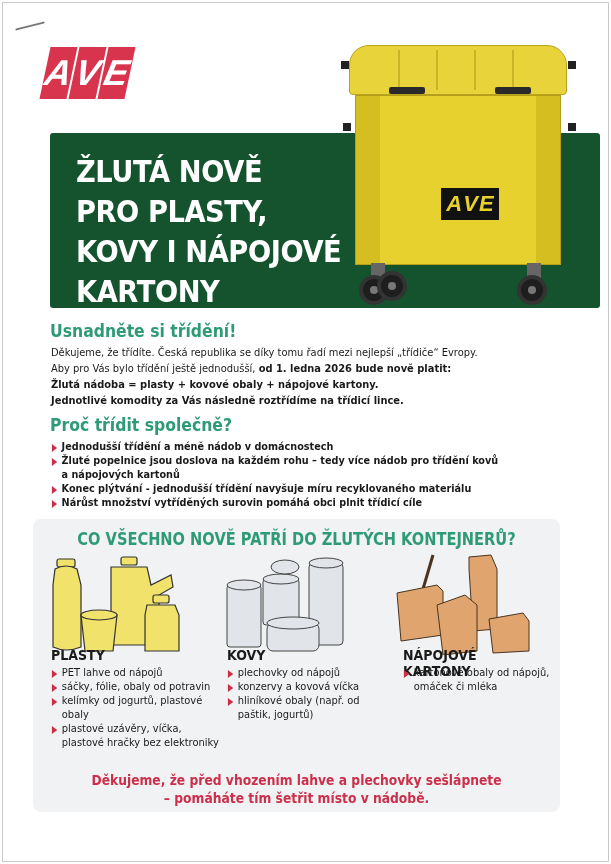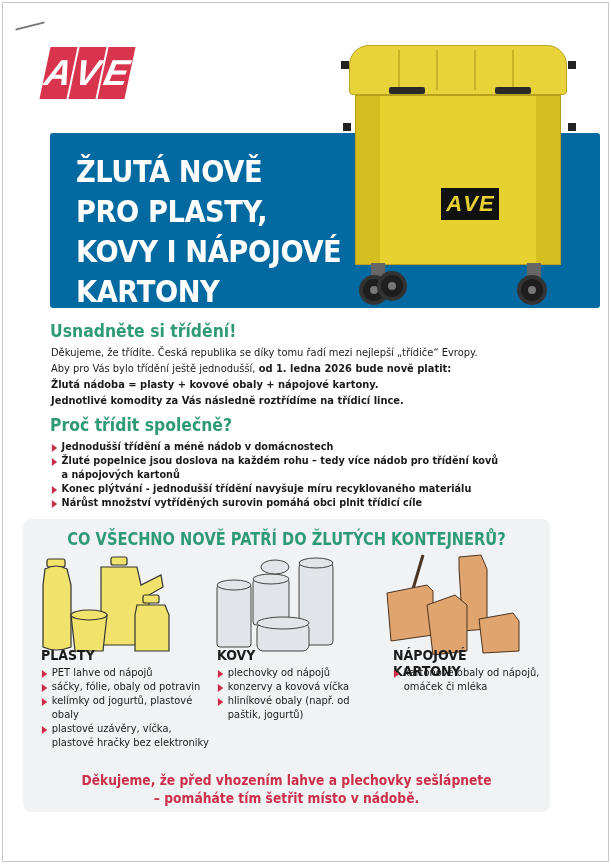--- a/index.html
+++ b/index.html
@@ -3,21 +3,21 @@
   <meta charset="utf-8">
   <style>
     * { box-sizing: border-box; margin: 0; padding: 0; }
     html, body { width: 611px; height: 864px; background: #fff; overflow: hidden; }
     body { position: relative; font-family: "Liberation Sans", "DejaVu Sans", sans-serif; color: #1a1a1a; }
     .page { position: absolute; left: 2px; top: 2px; width: 607px; height: 860px; border: 1px solid #c9c9c9; background: #fff; }
     .scribble { position: absolute; left: 12px; top: 22px; width: 30px; height: 2px; background: #777; transform: rotate(-14deg); border-radius: 2px; }
     .logo { position: absolute; left: 42px; top: 44px; display: flex; gap: 2px; }
     .logo .tile { width: 27px; height: 52px; background: #d8344d; transform: skewX(-12deg); display: flex; align-items: center; justify-content: center; }
     .logo .tile span { transform: skewX(0deg); color: #fff; font-style: italic; font-weight: bold; font-size: 36px; font-family: "Liberation Sans", sans-serif; line-height: 1; }
-    .banner { position: absolute; left: 47px; top: 130px; width: 550px; height: 175px; background: #0369a1; border-radius: 3px; }
+    .banner { position: absolute; left: 47px; top: 130px; width: 550px; height: 175px; background: #14532d; border-radius: 3px; }
     .banner-title { position: absolute; left: 26px; top: 18px; color: #fff; font-weight: bold; font-size: 31px; line-height: 40px; letter-spacing: -0.5px; font-family: "DejaVu Sans", sans-serif; transform: scaleX(0.88); transform-origin: left top; }
     .bin { position: absolute; left: 338px; top: 42px; width: 235px; height: 262px; }
     .bin .lid { position: absolute; left: 8px; top: 0; width: 218px; height: 50px; background: #e8d33a; border-radius: 20px 20px 4px 4px; border: 1px solid #b9a21d; }
     .bin .lid-rib { position: absolute; top: 4px; width: 2px; height: 40px; background: #c9b327; }
     .bin .body { position: absolute; left: 14px; top: 50px; width: 206px; height: 170px; background: #e6d12e; border: 1px solid #b59e18; }
     .bin .body-shade { position: absolute; left: 0; top: 0; width: 24px; height: 168px; background: #d4be20; }
     .bin .body-shade.r { left: auto; right: 0; }
     .bin .handle { position: absolute; top: 42px; width: 36px; height: 7px; background: #2a2a2a; border-radius: 2px; }
     .bin .pin { position: absolute; width: 8px; height: 8px; background: #222; }
     .bin .ave-badge { position: absolute; left: 85px; top: 92px; width: 58px; height: 32px; background: #111; display: flex; align-items: center; justify-content: center; gap: 1px; }
@@ -25,21 +25,21 @@
     .bin .wheel { position: absolute; width: 30px; height: 30px; border-radius: 50%; background: #1e1e1e; border: 4px solid #333; }
     .bin .wheel::after { content: ""; position: absolute; left: 7px; top: 7px; width: 8px; height: 8px; border-radius: 50%; background: #777; }
     .bin .caster { position: absolute; width: 14px; height: 18px; background: #666; }
     h2.green { position: absolute; color: #2f9a76; font-weight: bold; font-size: 17px; font-family: "DejaVu Sans", sans-serif; transform: scaleX(0.92); transform-origin: left top; }
     .intro { position: absolute; left: 48px; top: 342px; font-size: 11px; line-height: 16px; width: 480px; font-family: "DejaVu Sans", sans-serif; transform: scaleX(0.9); transform-origin: left top; white-space: nowrap; }
     .intro b { font-weight: bold; }
     ul.bul { list-style: none; }
     ul.bul li { position: relative; padding-left: 12px; }
     ul.bul li::before { content: ""; position: absolute; left: 1px; top: 4px; width: 0; height: 0; border-top: 4px solid transparent; border-bottom: 4px solid transparent; border-left: 6px solid #cc2f4b; }
     .why { position: absolute; left: 48px; top: 437px; font-size: 11px; line-height: 14px; font-weight: bold; font-family: "DejaVu Sans", sans-serif; transform: scaleX(0.88); transform-origin: left top; white-space: nowrap; }
-    .grey-box { position: absolute; left: 20px; top: 516px; width: 527px; height: 293px; background: #f1f2f3; border-radius: 8px; }
+    .grey-box { position: absolute; left: 30px; top: 516px; width: 527px; height: 293px; background: #f1f2f3; border-radius: 8px; }
     .grey-title { position: absolute; left: 0; width: 100%; top: 10px; text-align: center; color: #2f9a76; font-weight: bold; font-size: 17px; font-family: "DejaVu Sans", sans-serif; transform: scaleX(0.86); }
     .illus { position: absolute; }
     .col-h { position: absolute; font-weight: bold; font-size: 14px; font-family: "DejaVu Sans", sans-serif; color: #1a1a1a; transform: scaleX(0.9); transform-origin: left top; }
     .col-list { position: absolute; font-size: 11px; line-height: 14px; font-family: "DejaVu Sans", sans-serif; transform: scaleX(0.9); transform-origin: left top; }
     .closing { position: absolute; left: 0; width: 100%; top: 252px; text-align: center; color: #cc2f4b; font-weight: bold; font-size: 14px; line-height: 18px; font-family: "DejaVu Sans", sans-serif; transform: scaleX(0.88); }
   </style>
 </head>
 <body>
 
 <div class="page">

